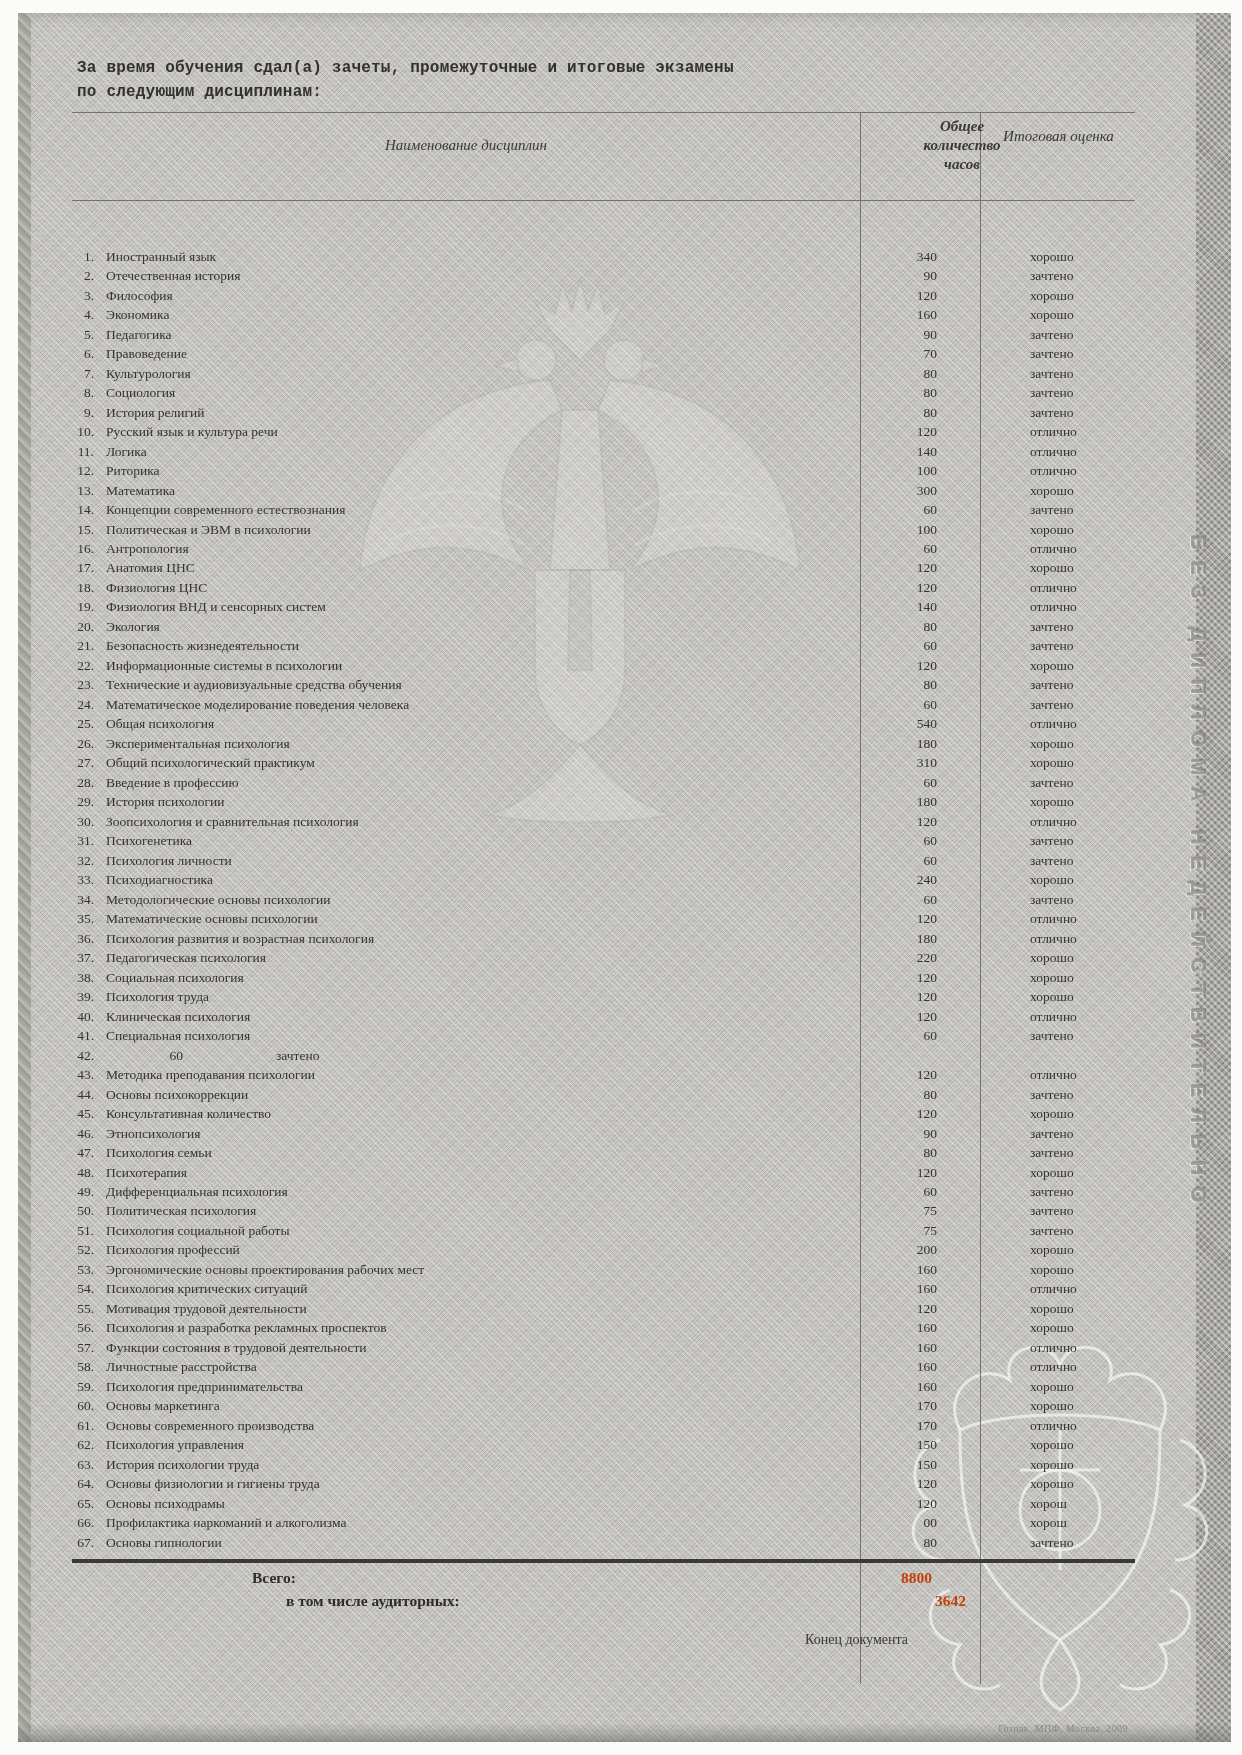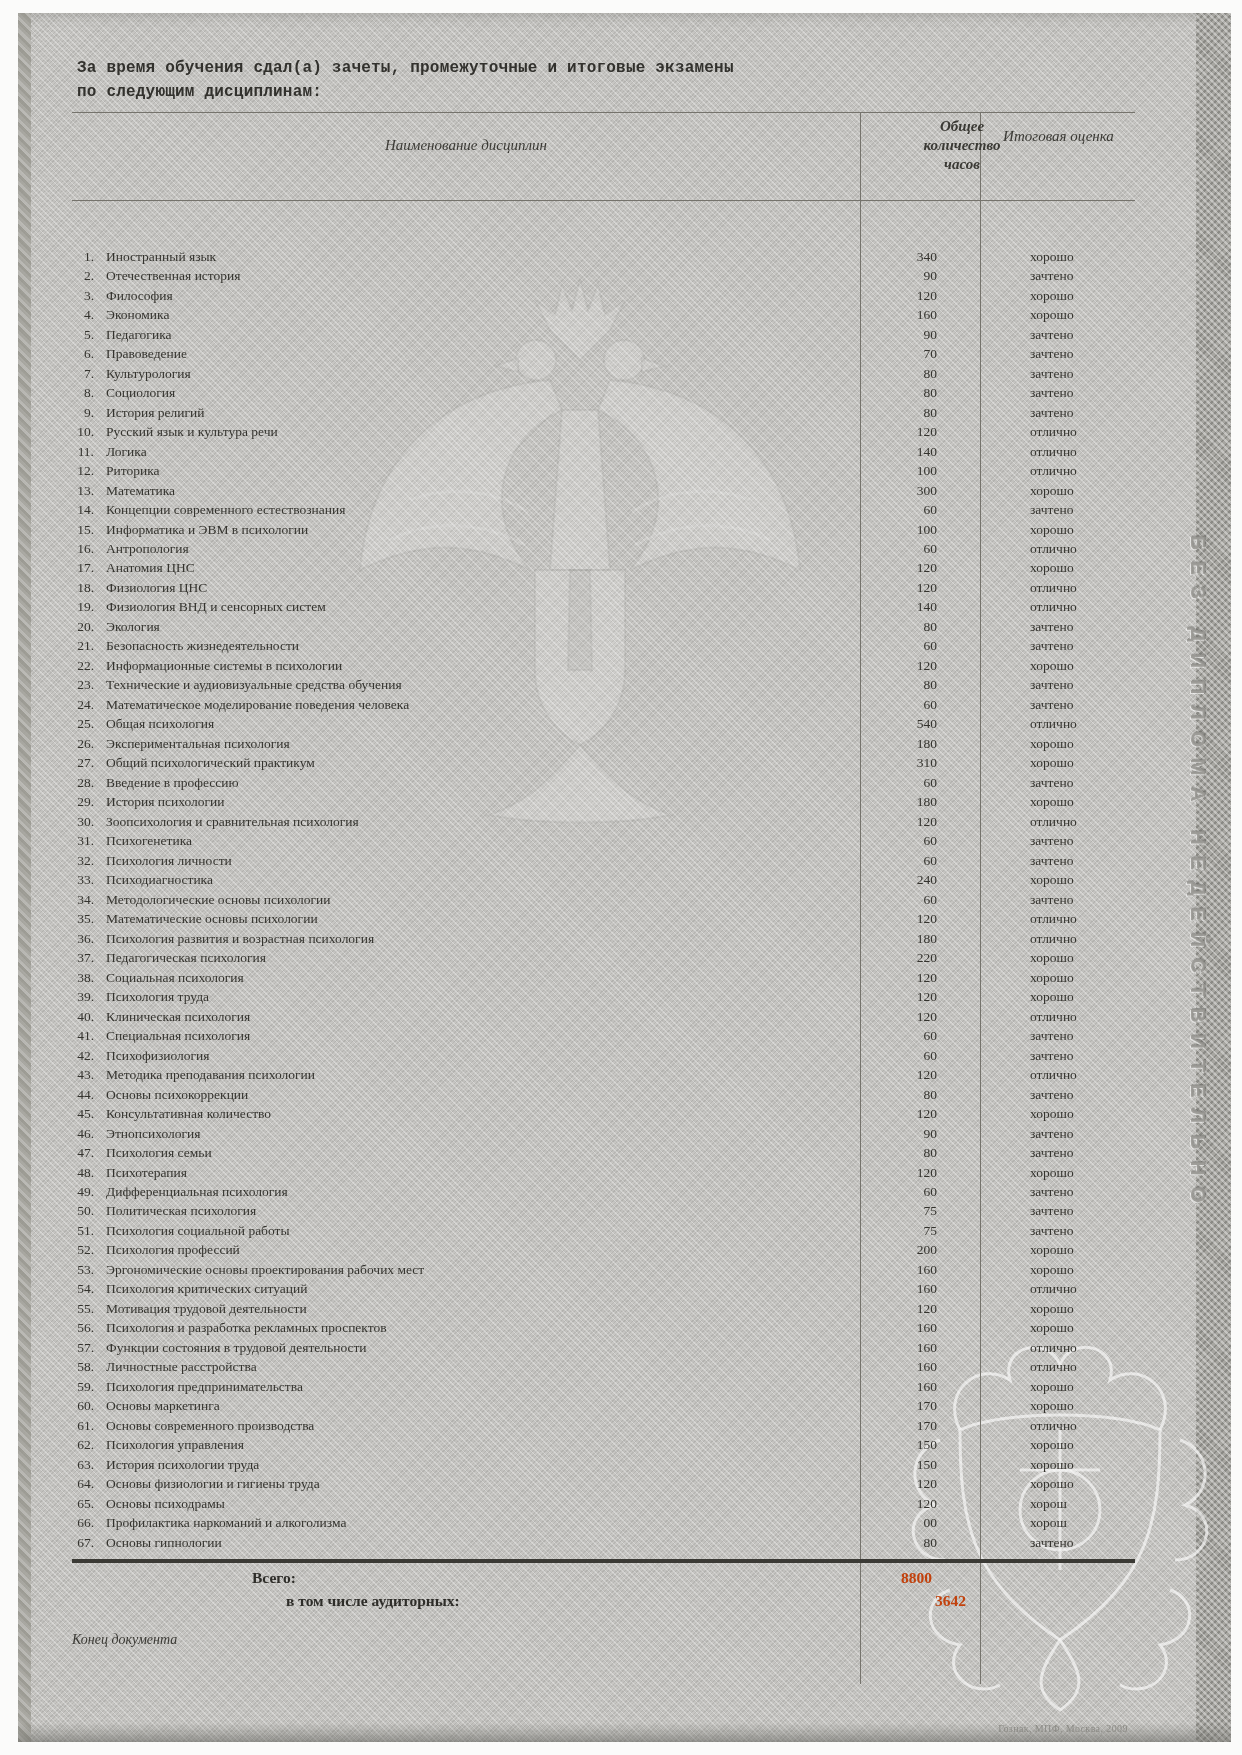--- a/index.html
+++ b/index.html
@@ -75,22 +75,22 @@
   .t-row{display:flex;align-items:center;height:19.49px;font-size:13.5px;}
   .c-num{width:22px;text-align:right;flex:none;}
   .c-name{width:742px;padding-left:12px;flex:none;white-space:nowrap;overflow:hidden;}
   .c-hours{width:89px;text-align:right;flex:none;}
   .c-grade{margin-left:93px;flex:1;white-space:nowrap;}
   
   .tot-label{position:absolute;left:252px;font-weight:bold;font-size:15.5px;color:#2e2d29;}
   .tot-val{position:absolute;left:862px;width:70px;text-align:right;font-weight:bold;font-size:15.5px;color:#c2410c;}
   .l1{top:1569px;} .l2{top:1592px;margin-left:34px;}
   .end-note{
-    position:absolute;left:72px;top:1632px;width:836px;text-align:left;
-    font-size:14px;color:#3a3934;font-style:italic;
+    position:absolute;left:72px;top:1632px;width:836px;text-align:right;
+    font-size:14px;color:#3a3934;
   }
   .printer-mark{
     position:absolute;left:978px;top:1723px;width:170px;
     font-size:10px;color:#8c8b86;letter-spacing:.4px;white-space:nowrap;text-align:center;
   }
 </style>
 </head>
 <body>
 
 <div class="scan">
@@ -245,21 +245,21 @@
 
   <div class="t-row">
     <span class="c-num">14.</span>
     <span class="c-name">Концепции современного естествознания</span>
     <span class="c-hours">60</span>
     <span class="c-grade">зачтено</span>
   </div>
 
   <div class="t-row">
     <span class="c-num">15.</span>
-    <span class="c-name">Информатика и ЭВМ в психологии</span>
+    <span class="c-name">Политическая и ЭВМ в психологии</span>
     <span class="c-hours">100</span>
     <span class="c-grade">хорошо</span>
   </div>
 
   <div class="t-row">
     <span class="c-num">16.</span>
     <span class="c-name">Антропология</span>
     <span class="c-hours">60</span>
     <span class="c-grade">отлично</span>
   </div>
@@ -434,21 +434,20 @@
 
   <div class="t-row">
     <span class="c-num">41.</span>
     <span class="c-name">Специальная психология</span>
     <span class="c-hours">60</span>
     <span class="c-grade">зачтено</span>
   </div>
 
   <div class="t-row">
     <span class="c-num">42.</span>
-    <span class="c-name">Психофизиология</span>
     <span class="c-hours">60</span>
     <span class="c-grade">зачтено</span>
   </div>
 
   <div class="t-row">
     <span class="c-num">43.</span>
     <span class="c-name">Методика преподавания психологии</span>
     <span class="c-hours">120</span>
     <span class="c-grade">отлично</span>
   </div>

